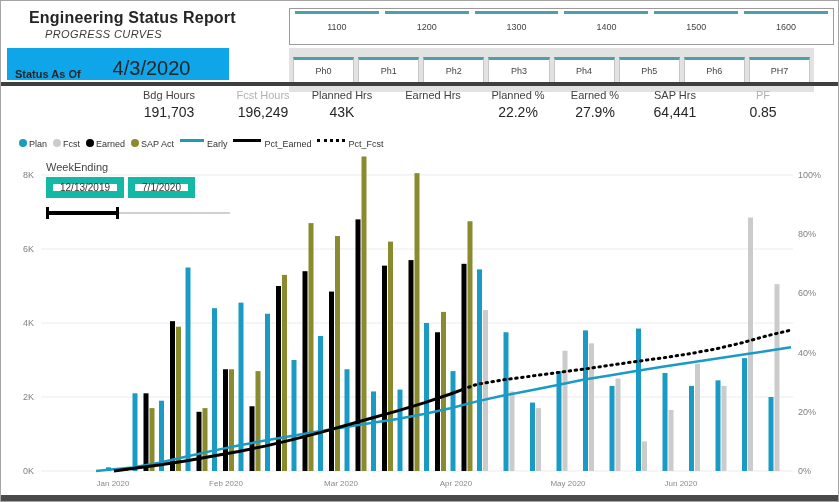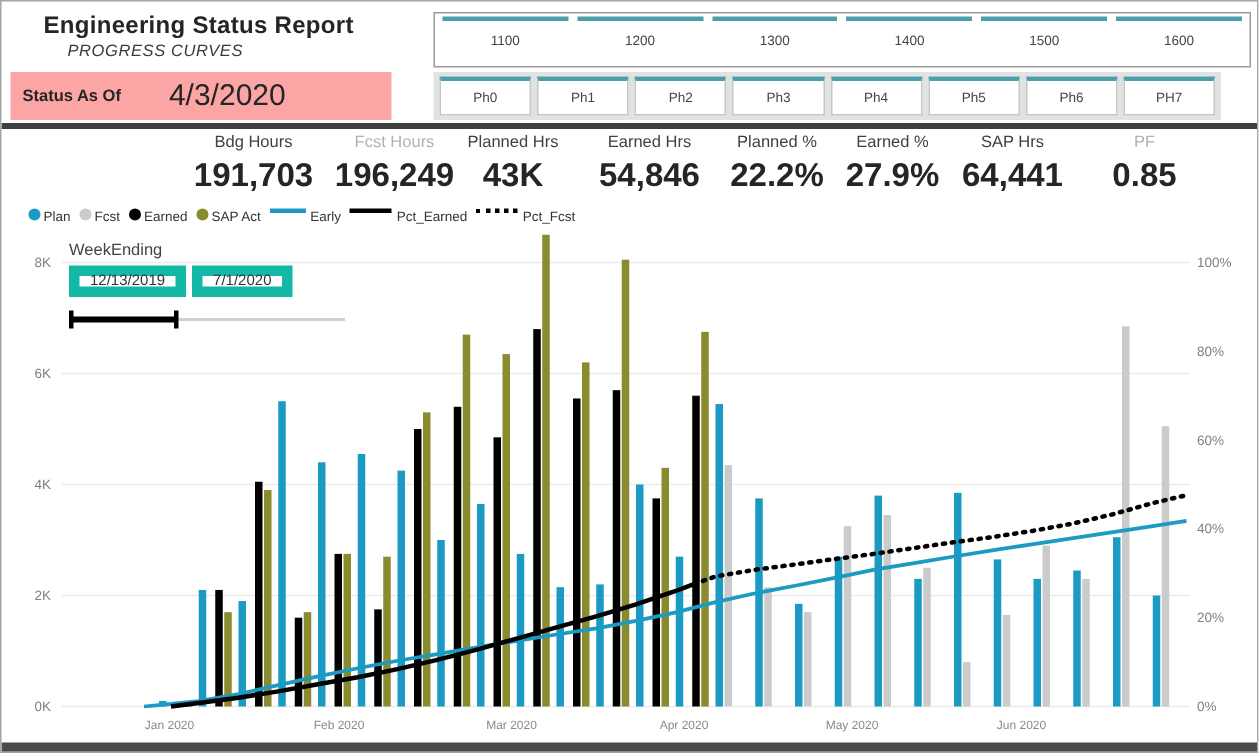--- a/index.html
+++ b/index.html
@@ -3,30 +3,30 @@
 <meta charset="utf-8">
 <style>
   html,body{margin:0;padding:0;background:#f2f2f2;}
   *{box-sizing:border-box;font-family:"Liberation Sans",sans-serif;}
   .app{position:relative;width:839px;height:502px;background:#ffffff;border:1px solid #a5a5a5;overflow:hidden;}
   .title{position:absolute;left:28px;top:8px;font-size:16px;font-weight:bold;color:#252525;letter-spacing:.2px;}
   .subtitle{position:absolute;left:44px;top:27px;font-size:11px;color:#3a3a3a;letter-spacing:.4px;font-style:italic;}
   .area-box{position:absolute;left:288px;top:7px;width:545px;height:37px;border:1px solid #9a9a9a;background:#fff;display:flex;padding:0 2px;}
   .area-tile{flex:1;margin:0 1px;position:relative;display:flex;align-items:center;justify-content:center;font-size:9px;color:#444;cursor:pointer;}
   .area-tile::before{content:"";position:absolute;top:2px;left:2px;right:2px;height:3px;background:#4da0ab;}
-  .status-bar{position:absolute;left:6px;top:47px;width:254px;height:32px;background:#fca5a5;display:flex;align-items:center;}
+  .status-bar{position:absolute;left:6px;top:47px;width:222px;height:32px;background:#0ea5e9;display:flex;align-items:flex-end;}
   .status-label{font-size:11px;font-weight:bold;color:#252525;margin-left:8px;}
   .status-date{font-size:20px;color:#252525;margin-left:32px;}
-  .phase-strip{position:absolute;left:288px;top:47px;width:525px;height:32px;background:#e2e2e2;display:flex;align-items:center;padding:4px 2px;}
+  .phase-strip{position:absolute;left:288px;top:47px;width:525px;height:44px;background:#e2e2e2;display:flex;align-items:center;padding:4px 2px;}
   .phase-btn{flex:1;height:26px;margin:0 2px;background:#fff;border:1px solid #c6c6c6;border-top:3px solid #4da0ab;display:flex;align-items:center;justify-content:center;font-size:9px;color:#444;cursor:pointer;}
   .divider{position:absolute;left:0;top:81px;width:839px;height:4px;background:#3f3f3f;}
   .kpi{position:absolute;top:88px;width:120px;text-align:center;}
   .kpi .k-label{font-size:11px;color:#404040;}
   .kpi.muted .k-label{color:#b2b2b2;}
-  .kpi .k-value{font-size:22px;color:#252525;margin-top:3px;font-weight:bold;}
+  .kpi .k-value{font-size:14px;color:#252525;margin-top:3px;}
   .legend{position:absolute;left:18px;top:138px;display:flex;align-items:center;font-size:9px;color:#333;}
   .legend .item{display:flex;margin-right:6px;}
   .legend .dot{width:8px;height:8px;border-radius:50%;margin-right:2px;}
   .legend .linesw{height:0;margin-right:3px;}
   #chart{position:absolute;left:0;top:150px;}
   .slicer{position:absolute;left:45px;top:160px;width:200px;}
   .slicer-label{font-size:11px;color:#444;}
   .slicer-boxes{display:flex;margin-top:4px;}
   .slicer-box{background:#fff;border:7px solid #14b8a6;height:21px;display:flex;align-items:center;padding:0 7px;font-size:10px;color:#333;margin-right:4px;}
   .slider{position:relative;margin-top:8px;height:14px;}
@@ -77,21 +77,20 @@
       <div class="kpi muted" style="left: 202px;">
         <div class="k-label">Fcst Hours</div>
         <div class="k-value">196,249</div>
       </div>
       <div class="kpi" style="left: 281px;">
         <div class="k-label">Planned Hrs</div>
         <div class="k-value">43K</div>
       </div>
       <div class="kpi" style="left: 372px;">
         <div class="k-label">Earned Hrs</div>
-        <div class="k-value">54,846</div>
       </div>
       <div class="kpi" style="left: 457px;">
         <div class="k-label">Planned %</div>
         <div class="k-value">22.2%</div>
       </div>
       <div class="kpi" style="left: 534px;">
         <div class="k-label">Earned %</div>
         <div class="k-value">27.9%</div>
       </div>
       <div class="kpi" style="left: 614px;">

